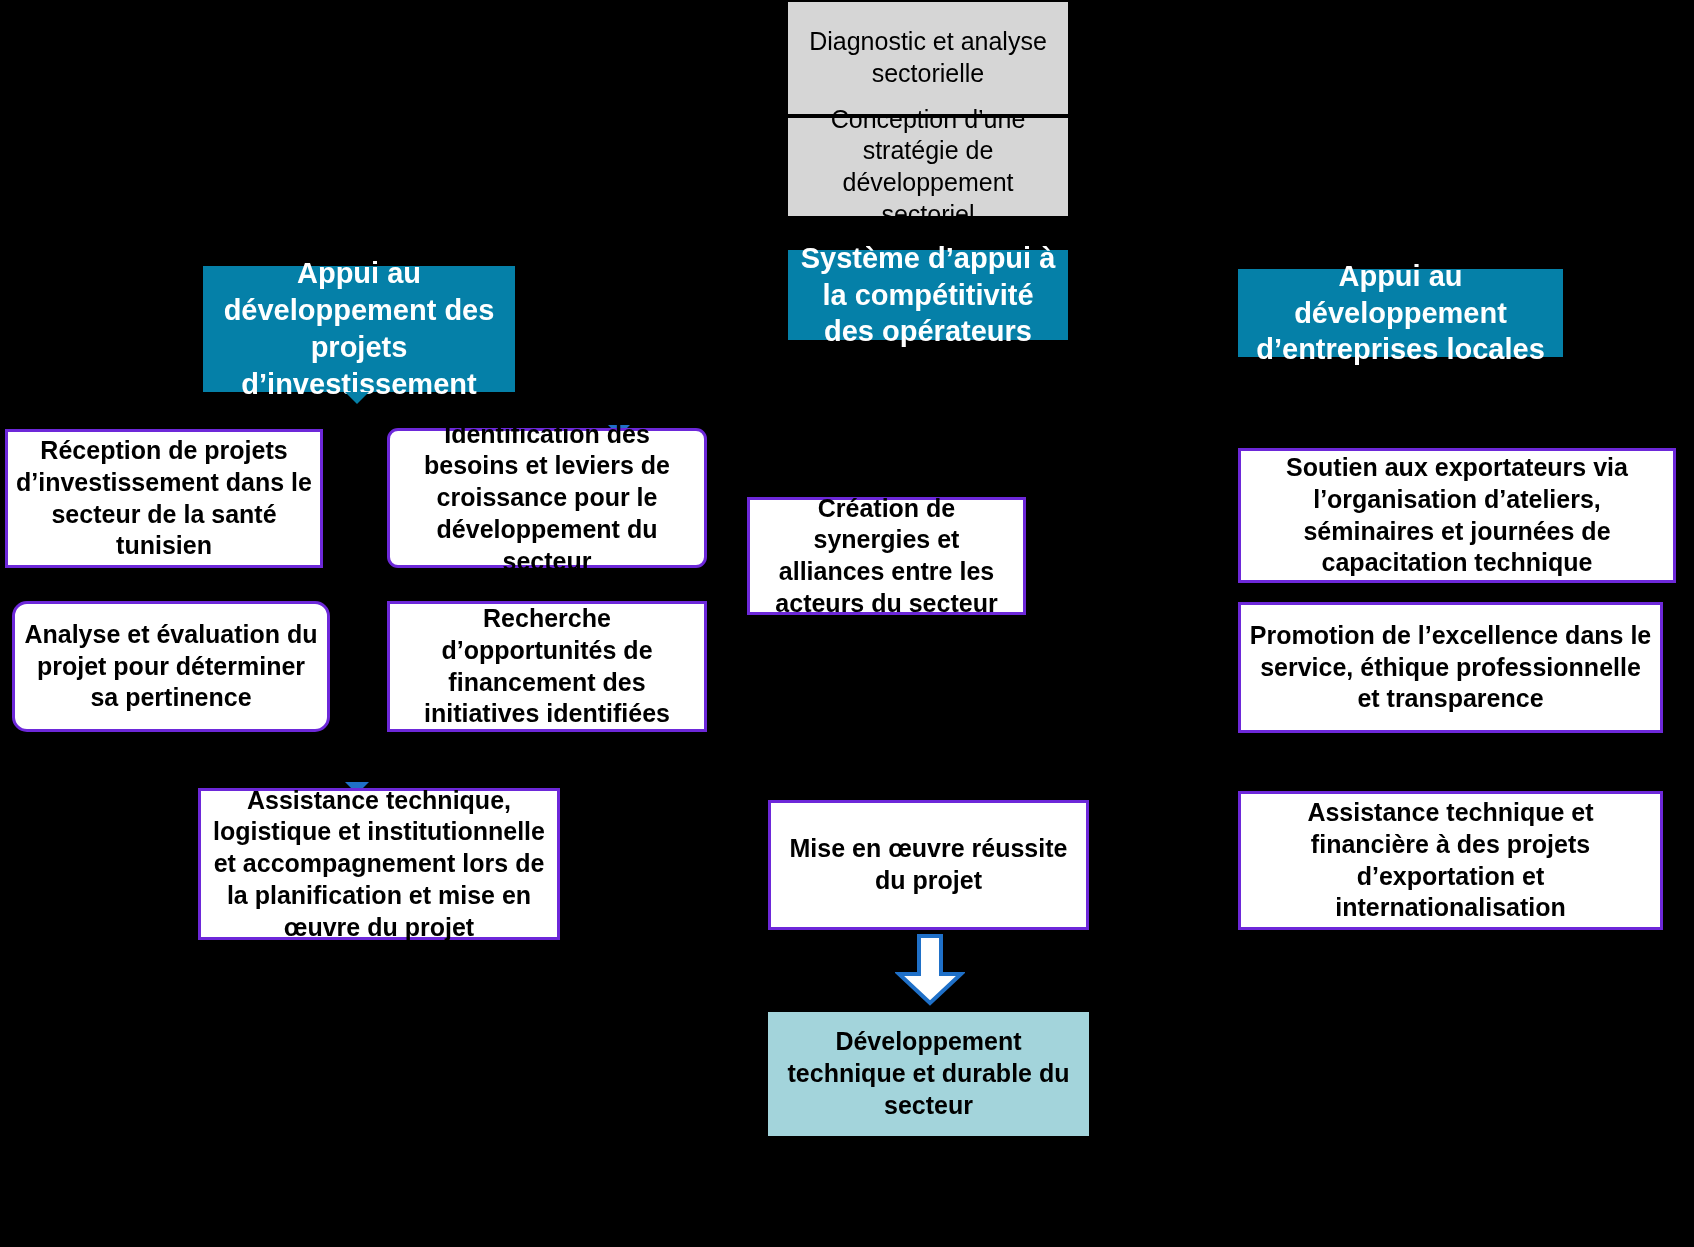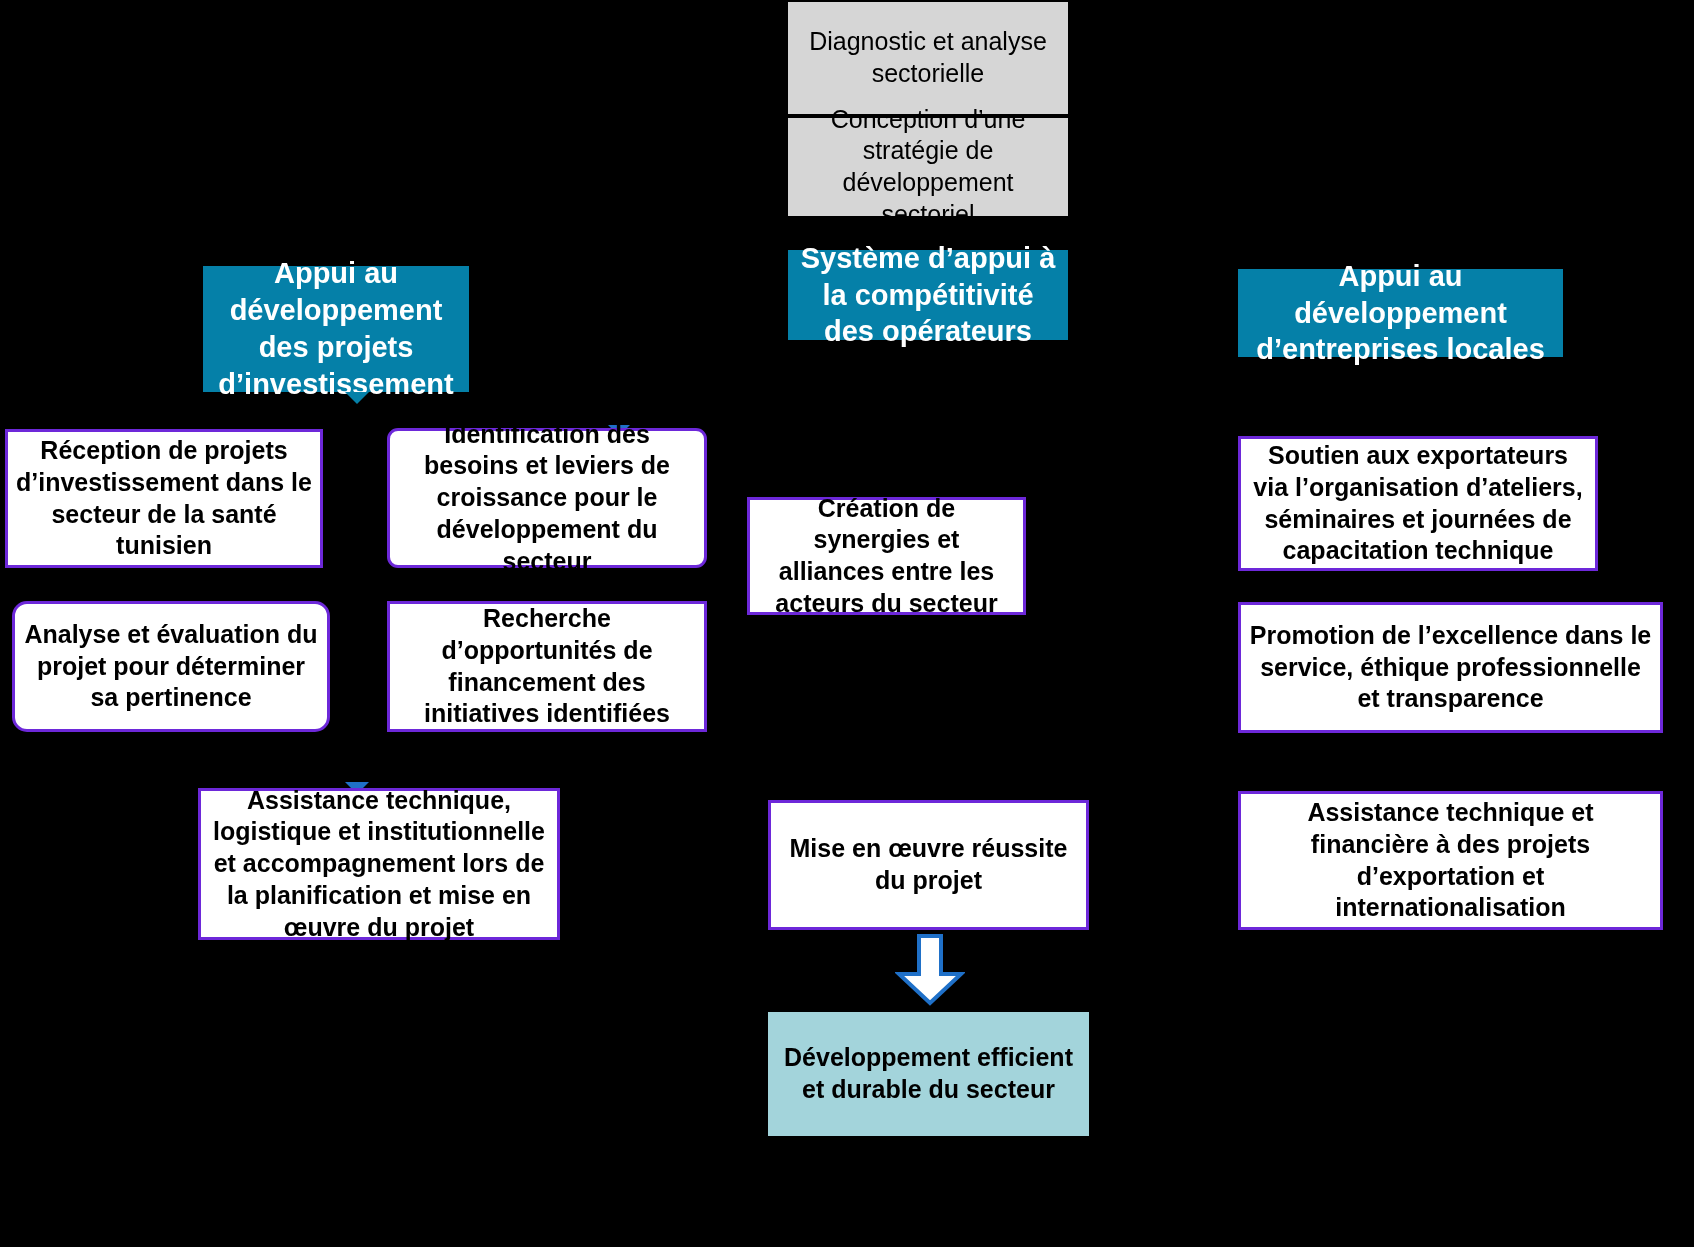--- a/index.html
+++ b/index.html
@@ -74,21 +74,21 @@
 <div id="canvas">
 
   <div class="box v-gray" style="left:788px; top:2px; width:280px; height:112px;">
     <span class="box-text">Diagnostic et analyse sectorielle</span>
   </div>
 
   <div class="box v-gray" style="left:788px; top:118px; width:280px; height:98px;">
     <span class="box-text">Conception d’une stratégie de développement sectoriel</span>
   </div>
 
-  <div class="box v-teal" style="left:203px; top:266px; width:266px; height:126px;">
+  <div class="box v-teal" style="left:203px; top:266px; width:312px; height:126px;">
     <span class="box-text">Appui au développement des projets d’investissement</span>
   </div>
 
   <div class="box v-teal" style="left:788px; top:250px; width:280px; height:90px;">
     <span class="box-text">Système d’appui à la compétitivité des opérateurs</span>
   </div>
 
   <div class="box v-teal" style="left:1238px; top:269px; width:325px; height:88px;">
     <span class="box-text">Appui au développement d’entreprises locales</span>
   </div>
@@ -126,24 +126,24 @@
     <span class="box-text">Mise en œuvre réussite du projet</span>
   </div>
 
   <div class="arrow-down" style="left:895px; top:934px;">
     <svg width="70" height="72" viewBox="0 0 70 72" xmlns="http://www.w3.org/2000/svg">
       <polygon points="24,2 46,2 46,40 66,40 35,69 4,40 24,40" fill="#FFFFFF" stroke="#1F70C8" stroke-width="4" stroke-linejoin="miter"></polygon>
     </svg>
   </div>
 
   <div class="box v-lightteal" style="left:768px; top:1012px; width:321px; height:124px;">
-    <span class="box-text">Développement efficient et durable du secteur</span>
+    <span class="box-text">Développement technique et durable du secteur</span>
   </div>
 
-  <div class="box v-white" style="left:1238px; top:436px; width:360px; height:135px;justify-content:flex-end;">
+  <div class="box v-white" style="left:1238px; top:448px; width:438px; height:135px;justify-content:flex-end;">
     <span class="box-text">Soutien aux exportateurs via l’organisation d’ateliers, séminaires et journées de capacitation technique</span>
   </div>
 
   <div class="box v-white" style="left:1238px; top:602px; width:425px; height:131px;">
     <span class="box-text">Promotion de l’excellence dans le service, éthique professionnelle et transparence</span>
   </div>
 
   <div class="box v-white" style="left:1238px; top:791px; width:425px; height:139px;">
     <span class="box-text">Assistance technique et financière à des projets d’exportation et internationalisation</span>
   </div>

